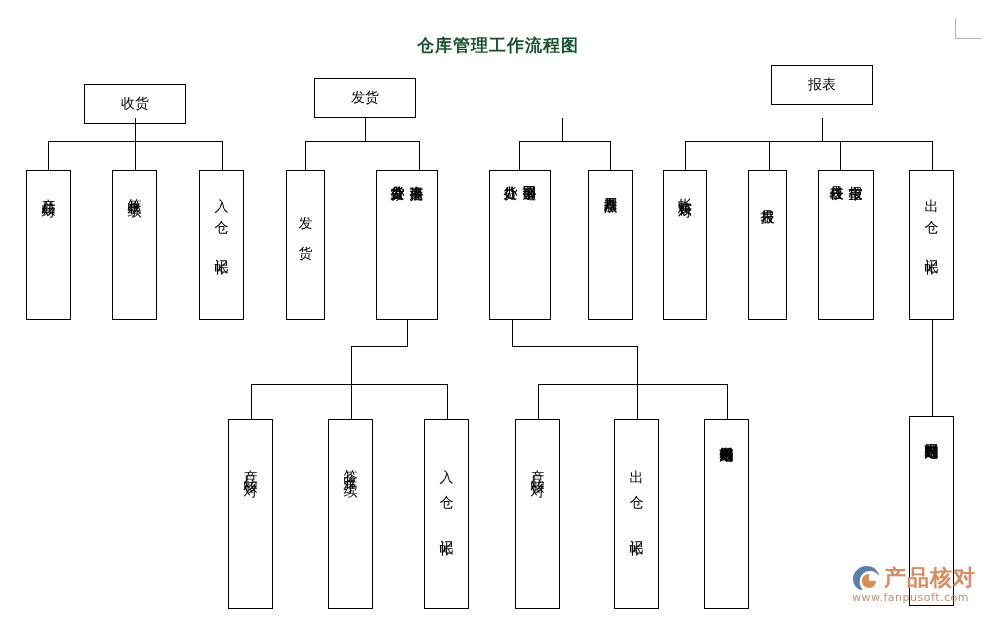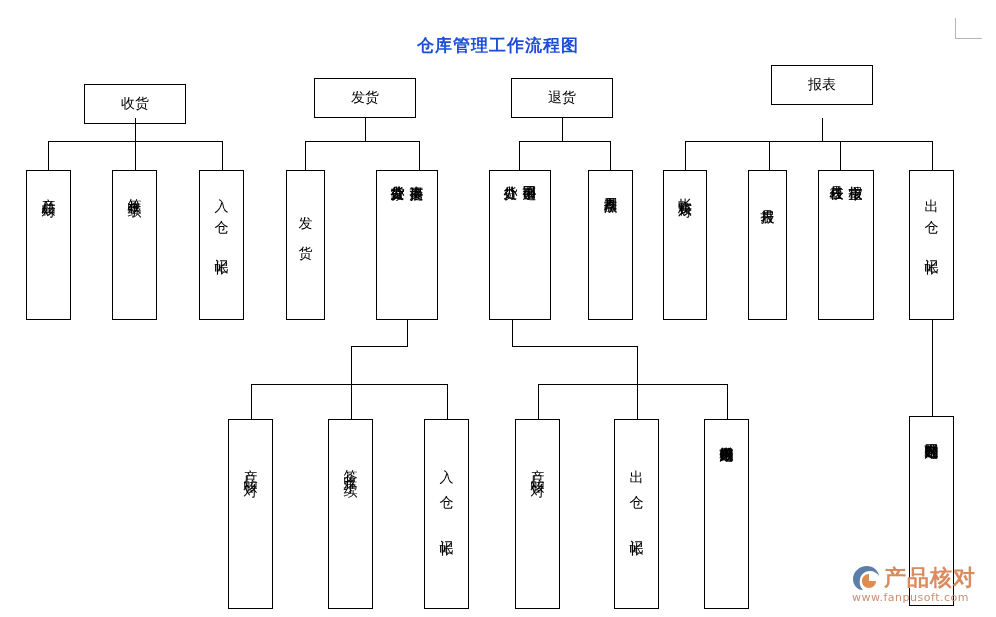--- a/index.html
+++ b/index.html
@@ -21,21 +21,21 @@
   
   .title {
     position: absolute;
     left: 0;
     top: 34px;
     width: 996px;
     text-align: center;
     font-size: 17px;
     font-weight: bold;
     letter-spacing: 1px;
-    color: #1d4ed8;
+    color: #14532d;
     font-family: "DejaVu Sans", "Liberation Sans", sans-serif;
   }
 
   
   .corner-mark {
     position: absolute;
     left: 955px;
     top: 18px;
     width: 26px;
     height: 20px;
@@ -200,23 +200,20 @@
   </div>
 
   <div class="ln-v" style="left:407px; top:320px; height:26px;"></div>
   <div class="ln-h" style="left:351px; top:346px; width:57px;"></div>
   <div class="ln-v" style="left:351px; top:346px; height:38px;"></div>
   <div class="ln-h" style="left:251px; top:384px; width:196px;"></div>
   <div class="ln-v" style="left:251px; top:384px; height:35px;"></div>
   <div class="ln-v" style="left:351px; top:384px; height:35px;"></div>
   <div class="ln-v" style="left:447px; top:384px; height:35px;"></div>
 
-  <div class="node horiz" style="left:511px; top:78px; width:102px; height:40px;">
-    <span class="txt">退货</span>
-  </div>
   <div class="ln-v" style="left:562px; top:118px; height:23px;"></div>
   <div class="ln-h" style="left:519px; top:141px; width:92px;"></div>
   <div class="ln-v" style="left:519px; top:141px; height:29px;"></div>
   <div class="ln-v" style="left:610px; top:141px; height:29px;"></div>
 
   <div class="node" style="left:489px; top:170px; width:62px; height:150px;">
     <div class="vwrap two">
       <span class="vtext tight">办处货</span>
       <span class="vtext tight">事退回公司</span>
     </div>

